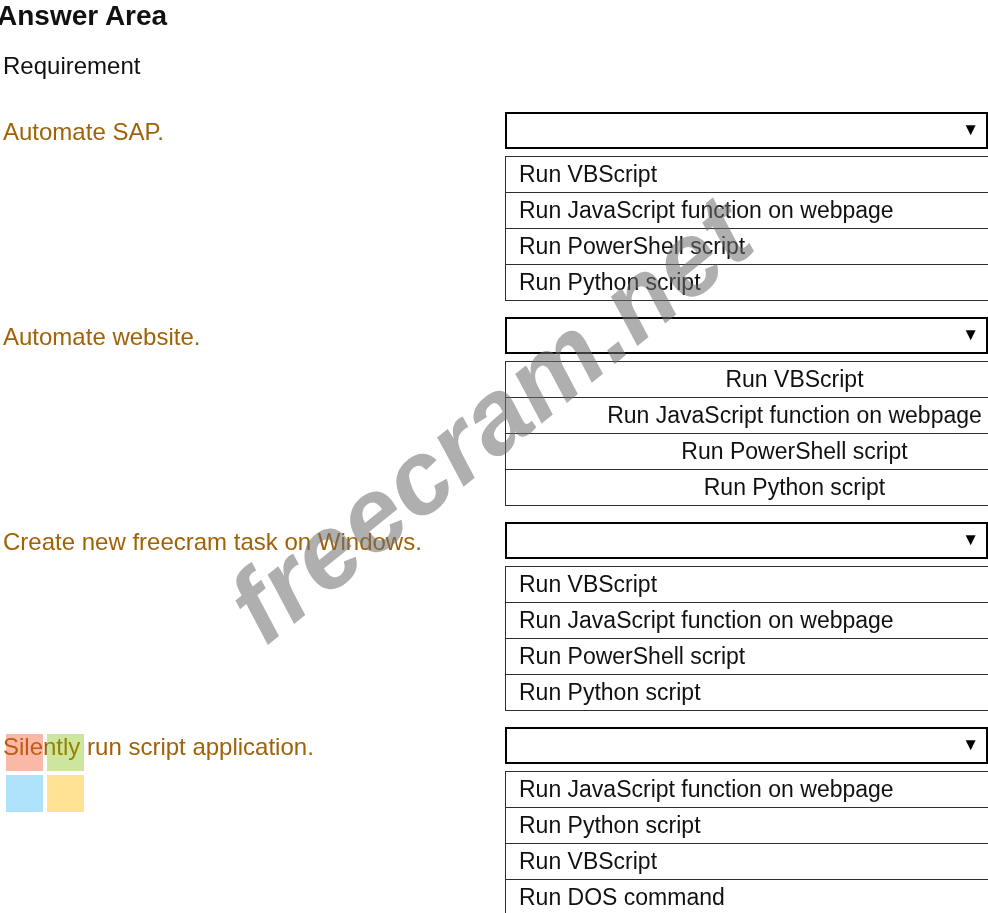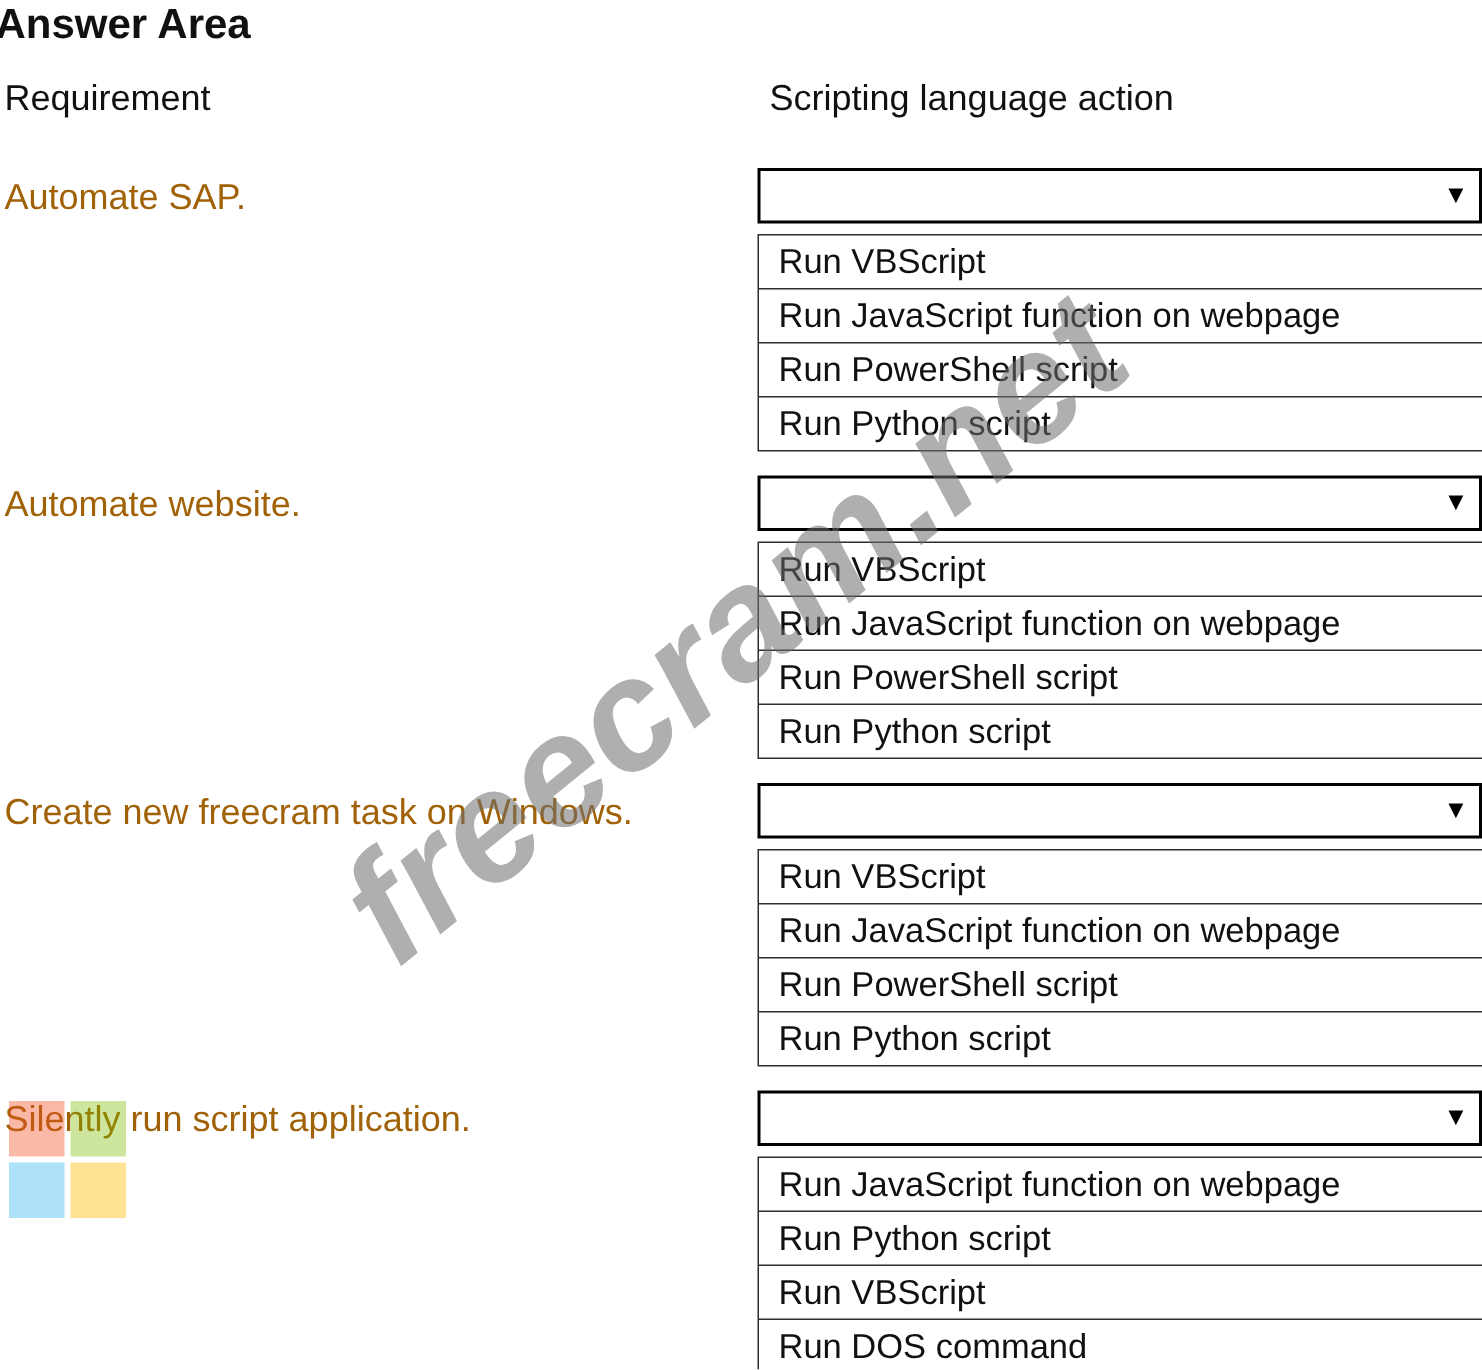--- a/index.html
+++ b/index.html
@@ -51,37 +51,36 @@
     color:rgba(110,110,110,0.80);letter-spacing:-1px;pointer-events:none;z-index:5;white-space:nowrap;
   }
 </style>
 </head>
 <body>
 
 <div id="screen">
 
   <div class="title">Answer Area</div>
   <div class="col-header left">Requirement</div>
-  <div class="col-header right">Scripting language action</div>
 
   <div class="group" style="top:112px;">
     <div class="req-label">Automate SAP.</div>
     <div class="select-box">
       <span class="select-value"></span>
       <span class="dd-arrow">▼</span>
     </div>
     <div class="opts">
       <div class="opt">Run VBScript</div>
       <div class="opt">Run JavaScript function on webpage</div>
       <div class="opt">Run PowerShell script</div>
       <div class="opt">Run Python script</div>
     </div>
   </div>
 
-  <div class="group" style="top:317px;">
+  <div class="group" style="top:317px;text-align:center;">
     <div class="req-label">Automate website.</div>
     <div class="select-box">
       <span class="select-value"></span>
       <span class="dd-arrow">▼</span>
     </div>
     <div class="opts">
       <div class="opt">Run VBScript</div>
       <div class="opt">Run JavaScript function on webpage</div>
       <div class="opt">Run PowerShell script</div>
       <div class="opt">Run Python script</div>

